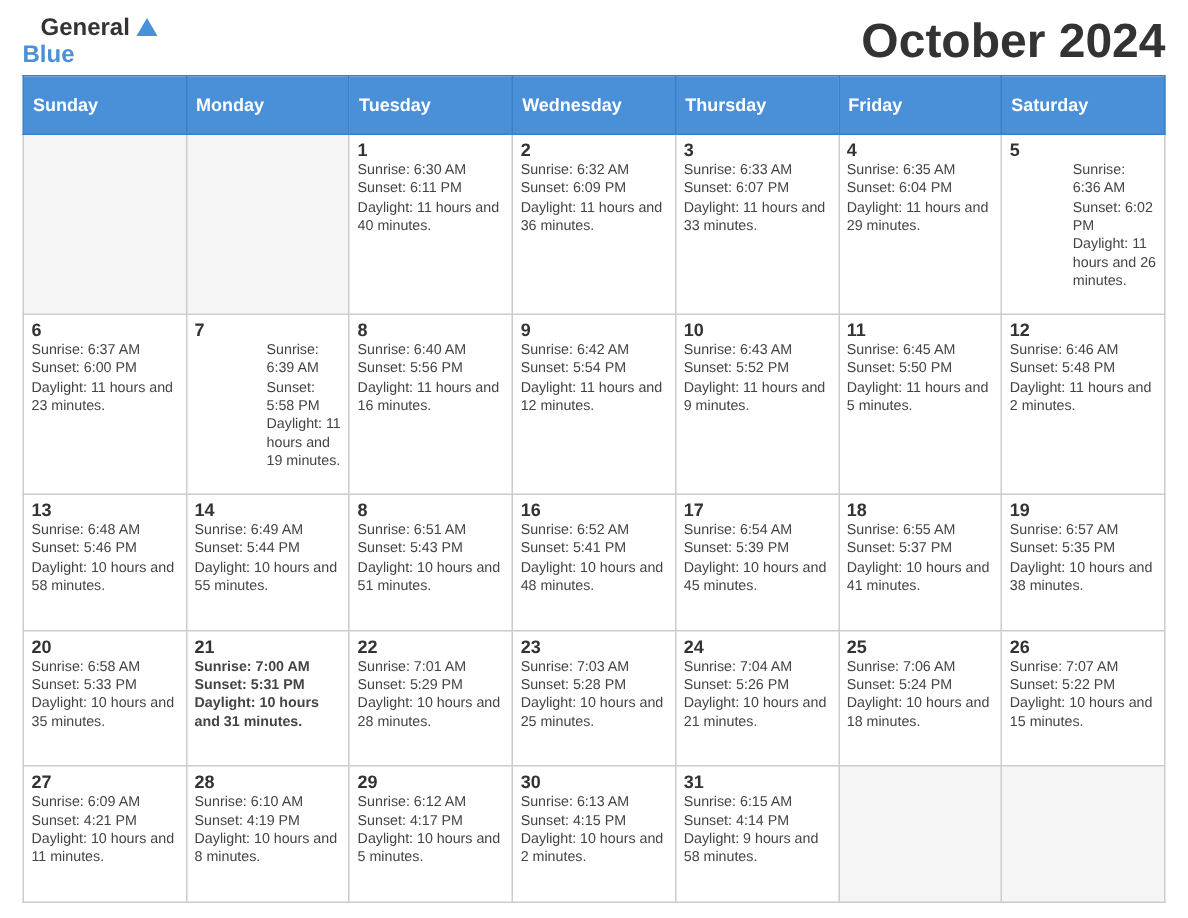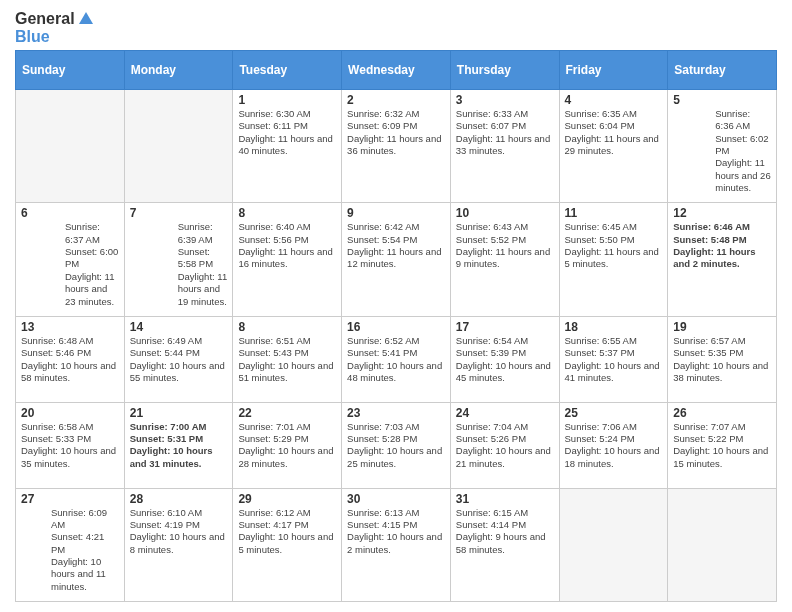--- a/index.html
+++ b/index.html
@@ -94,37 +94,39 @@
       font-size: 9.5px;
       line-height: 1.3;
       color: #444;
     }
     tr.week-row td {
       height: 82px;
     }
     .logo-wrapper {
       display: flex;
       align-items: flex-start;
+      margin-left: 12px;
     }
   </style>
 </head>
 <body>
 
 <div class="page">
   <div class="header">
     <div class="logo">
       <div class="logo-wrapper">
         <span class="logo-general">General</span>
         <svg class="logo-icon" viewBox="0 0 18 18" xmlns="http://www.w3.org/2000/svg">
           <polygon points="9,2 16,14 2,14" fill="#4a90d9"></polygon>
         </svg>
       </div>
       <span class="logo-blue">Blue</span>
     </div>
     <div class="title-section">
+      <div class="month-title">October 2024</div>
     </div>
   </div>
 
   <table class="calendar">
     <thead>
       <tr>
 
       <th>Sunday</th>
           <th>Monday</th>
           <th>Tuesday</th>
@@ -165,21 +167,21 @@
           <td>
             <span class="day-number">5</span>
             <div class="day-content" style="white-space: pre-line; margin-left: 42px;">Sunrise: 6:36 AM
 Sunset: 6:02 PM
 Daylight: 11 hours and 26 minutes.</div>
           </td>
         </tr>
         <tr class="week-row">
           <td>
             <span class="day-number">6</span>
-            <div class="day-content" style="white-space: pre-line; margin-left: 44px;">Sunrise: 6:37 AM
+            <div class="day-content" style="white-space: pre-line;">Sunrise: 6:37 AM
 Sunset: 6:00 PM
 Daylight: 11 hours and 23 minutes.</div>
           </td>
           <td>
             <span class="day-number">7</span>
             <div class="day-content" style="white-space: pre-line; margin-left: 48px;">Sunrise: 6:39 AM
 Sunset: 5:58 PM
 Daylight: 11 hours and 19 minutes.</div>
           </td>
           <td>
@@ -201,21 +203,21 @@
 Daylight: 11 hours and 9 minutes.</div>
           </td>
           <td>
             <span class="day-number">11</span>
             <div class="day-content" style="white-space: pre-line;">Sunrise: 6:45 AM
 Sunset: 5:50 PM
 Daylight: 11 hours and 5 minutes.</div>
           </td>
           <td>
             <span class="day-number">12</span>
-            <div class="day-content" style="white-space: pre-line; font-weight: bold;">Sunrise: 6:46 AM
+            <div class="day-content" style="white-space: pre-line;">Sunrise: 6:46 AM
 Sunset: 5:48 PM
 Daylight: 11 hours and 2 minutes.</div>
           </td>
         </tr>
         <tr class="week-row">
           <td>
             <span class="day-number">13</span>
             <div class="day-content" style="white-space: pre-line;">Sunrise: 6:48 AM
 Sunset: 5:46 PM
 Daylight: 10 hours and 58 minutes.</div>
@@ -297,21 +299,21 @@
           <td>
             <span class="day-number">26</span>
             <div class="day-content" style="white-space: pre-line;">Sunrise: 7:07 AM
 Sunset: 5:22 PM
 Daylight: 10 hours and 15 minutes.</div>
           </td>
         </tr>
         <tr class="week-row">
           <td>
             <span class="day-number">27</span>
-            <div class="day-content" style="white-space: pre-line; margin-left: 30px;">Sunrise: 6:09 AM
+            <div class="day-content" style="white-space: pre-line;">Sunrise: 6:09 AM
 Sunset: 4:21 PM
 Daylight: 10 hours and 11 minutes.</div>
           </td>
           <td>
             <span class="day-number">28</span>
             <div class="day-content" style="white-space: pre-line;">Sunrise: 6:10 AM
 Sunset: 4:19 PM
 Daylight: 10 hours and 8 minutes.</div>
           </td>
           <td>

